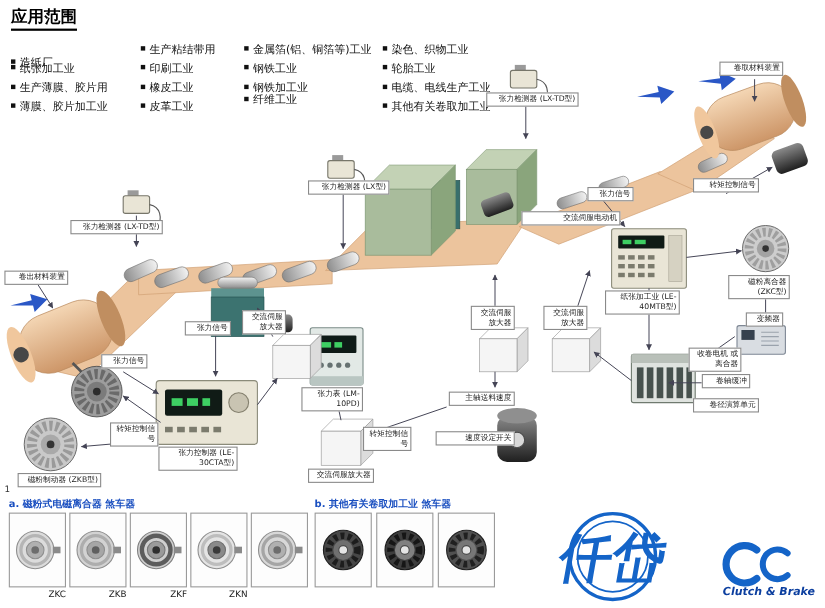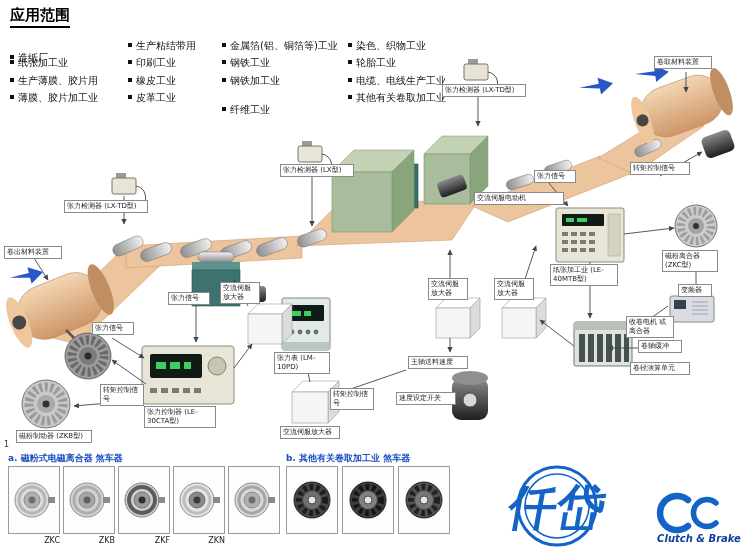--- a/index.html
+++ b/index.html
@@ -10,21 +10,21 @@
   }
   .art{position:absolute;left:0;top:0;width:750px;height:553px;}
   .page-title{
     position:absolute;left:10px;top:6px;margin:0;font-size:15px;font-weight:bold;color:#000;
     border-bottom:2px solid #000;padding-bottom:2px;line-height:1.2;
   }
   .app-item{position:absolute;font-size:10px;color:#111;white-space:nowrap;line-height:12px;}
   .bullet{display:inline-block;width:4px;height:4px;background:#111;margin-right:4px;vertical-align:2px;}
   .dlabel{
     position:absolute;box-sizing:border-box;background:#fff;border:1px solid #8a8a8a;
-    font-size:7px;line-height:1.25;color:#1c1c1c;text-align:left;padding:1px 2px;
+    font-size:7px;line-height:1.25;color:#1c1c1c;text-align:right;padding:1px 2px;
   }
   .marker{position:absolute;font-size:8px;color:#333;}
   .group-heading{position:absolute;font-size:9px;font-weight:bold;color:#1a4fc0;white-space:nowrap;}
   .pbox{
     position:absolute;width:52px;height:68px;box-sizing:border-box;border:1px solid #9a9a9a;background:#fdfdfd;
     display:flex;align-items:center;justify-content:center;
   }
   .plabel{position:absolute;width:52px;font-size:8px;color:#222;text-align:right;}
   .brand-caption{
     position:absolute;left:644px;top:533px;width:110px;text-align:center;
@@ -321,21 +321,21 @@
   <div class="app-item" style="left:10px;top:92px"><span class="bullet"></span><span>薄膜、胶片加工业</span></div>
 
   <div class="app-item" style="left:128px;top:40px"><span class="bullet"></span><span>生产粘结带用</span></div>
   <div class="app-item" style="left:128px;top:57px"><span class="bullet"></span><span>印刷工业</span></div>
   <div class="app-item" style="left:128px;top:75px"><span class="bullet"></span><span>橡皮工业</span></div>
   <div class="app-item" style="left:128px;top:92px"><span class="bullet"></span><span>皮革工业</span></div>
 
   <div class="app-item" style="left:222px;top:40px"><span class="bullet"></span><span>金属箔(铝、铜箔等)工业</span></div>
   <div class="app-item" style="left:222px;top:57px"><span class="bullet"></span><span>钢铁工业</span></div>
   <div class="app-item" style="left:222px;top:75px"><span class="bullet"></span><span>钢铁加工业</span></div>
-  <div class="app-item" style="left:222px;top:104px"><span class="bullet"></span><span>纤维工业</span></div>
+  <div class="app-item" style="left:222px;top:86px"><span class="bullet"></span><span>纤维工业</span></div>
 
   <div class="app-item" style="left:348px;top:40px"><span class="bullet"></span><span>染色、织物工业</span></div>
   <div class="app-item" style="left:348px;top:57px"><span class="bullet"></span><span>轮胎工业</span></div>
   <div class="app-item" style="left:348px;top:75px"><span class="bullet"></span><span>电缆、电线生产工业</span></div>
   <div class="app-item" style="left:348px;top:92px"><span class="bullet"></span><span>其他有关卷取加工业</span></div>
 
   <div class="dlabel" style="left:64px;top:200px;width:84px">张力检测器 (LX-TD型)</div>
   <div class="dlabel" style="left:280px;top:164px;width:74px">张力检测器 (LX型)</div>
   <div class="dlabel" style="left:442px;top:84px;width:84px">张力检测器 (LX-TD型)</div>
   <div class="dlabel" style="left:654px;top:56px;width:58px">卷取材料装置</div>
@@ -347,21 +347,21 @@
   <div class="dlabel" style="left:630px;top:162px;width:60px">转矩控制信号</div>
   <div class="dlabel" style="left:662px;top:250px;width:56px">磁粉离合器 (ZKC型)</div>
   <div class="dlabel" style="left:678px;top:284px;width:34px">变频器</div>
   <div class="dlabel" style="left:550px;top:264px;width:68px">纸张加工业 (LE-40MTB型)</div>
   <div class="dlabel" style="left:428px;top:278px;width:40px">交流伺服放大器</div>
   <div class="dlabel" style="left:494px;top:278px;width:40px">交流伺服放大器</div>
   <div class="dlabel" style="left:626px;top:316px;width:48px">收卷电机 或离合器</div>
   <div class="dlabel" style="left:638px;top:340px;width:44px">卷轴缓冲</div>
   <div class="dlabel" style="left:630px;top:362px;width:60px">卷径演算单元</div>
   <div class="dlabel" style="left:408px;top:356px;width:60px">主轴送料速度</div>
-  <div class="dlabel" style="left:396px;top:392px;width:60px">速度设定开关</div>
+  <div class="dlabel" style="left:396px;top:392px;width:72px">速度设定开关</div>
   <div class="dlabel" style="left:330px;top:388px;width:44px">转矩控制信号</div>
   <div class="dlabel" style="left:274px;top:352px;width:56px">张力表 (LM-10PD)</div>
   <div class="dlabel" style="left:220px;top:282px;width:40px">交流伺服放大器</div>
   <div class="dlabel" style="left:280px;top:426px;width:60px">交流伺服放大器</div>
   <div class="dlabel" style="left:16px;top:430px;width:76px">磁粉制动器 (ZKB型)</div>
   <div class="dlabel" style="left:100px;top:384px;width:44px">转矩控制信号</div>
   <div class="dlabel" style="left:144px;top:406px;width:72px">张力控制器 (LE-30CTA型)</div>
 
   <div class="marker" style="left:4px;top:440px">1</div>
   <div class="group-heading" style="left:8px;top:452px">a. 磁粉式电磁离合器 煞车器</div>

